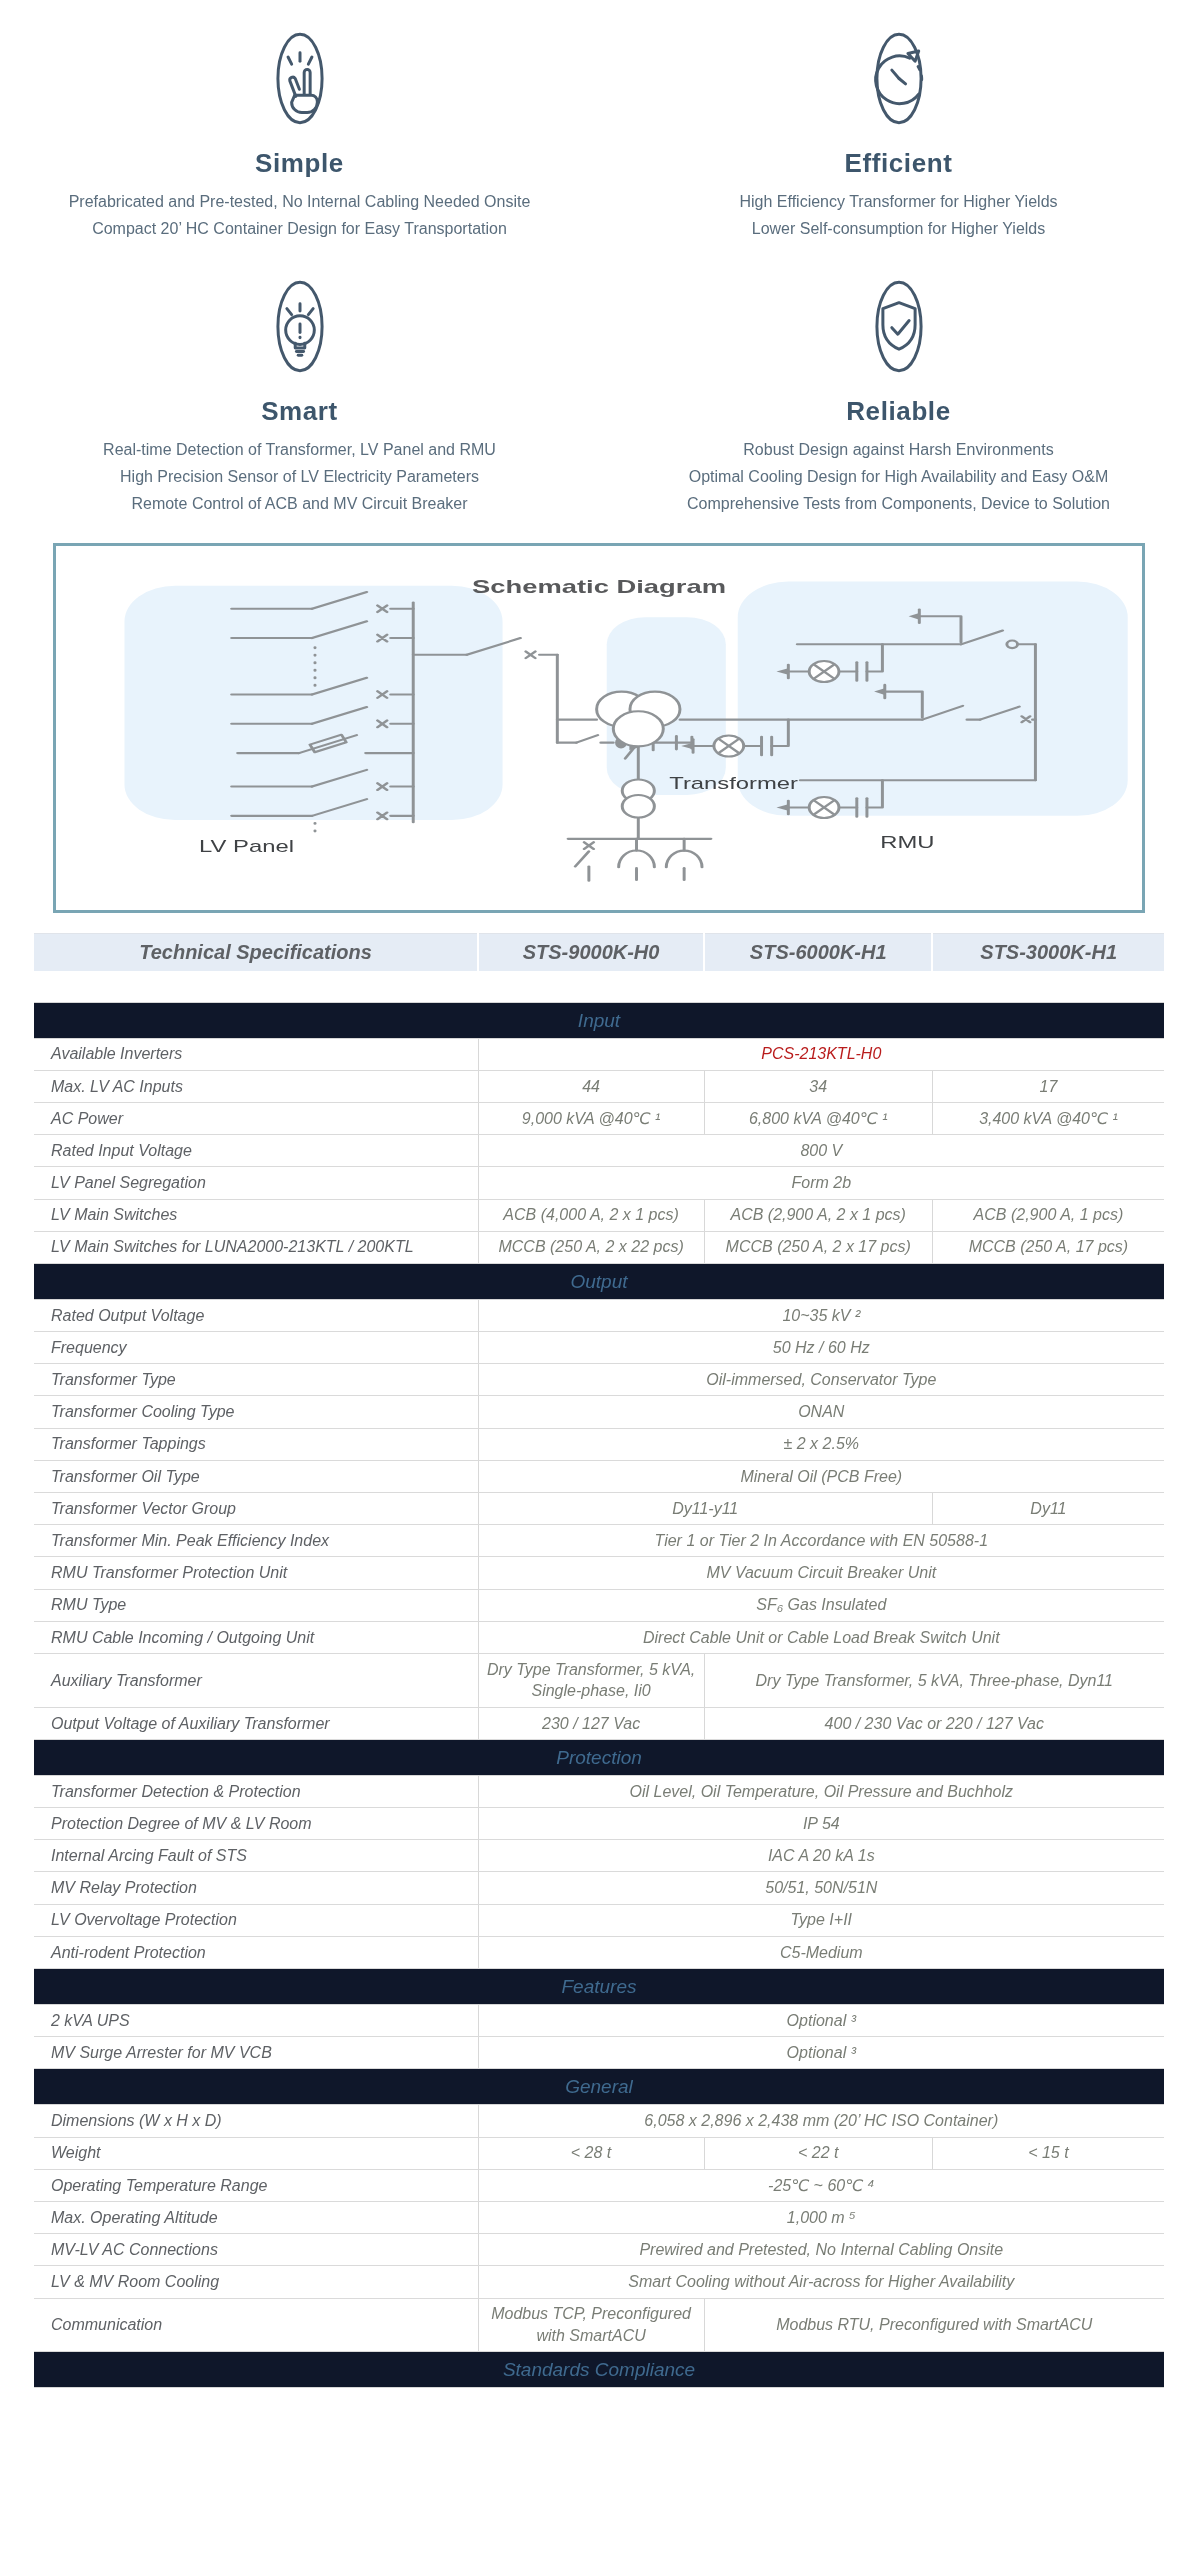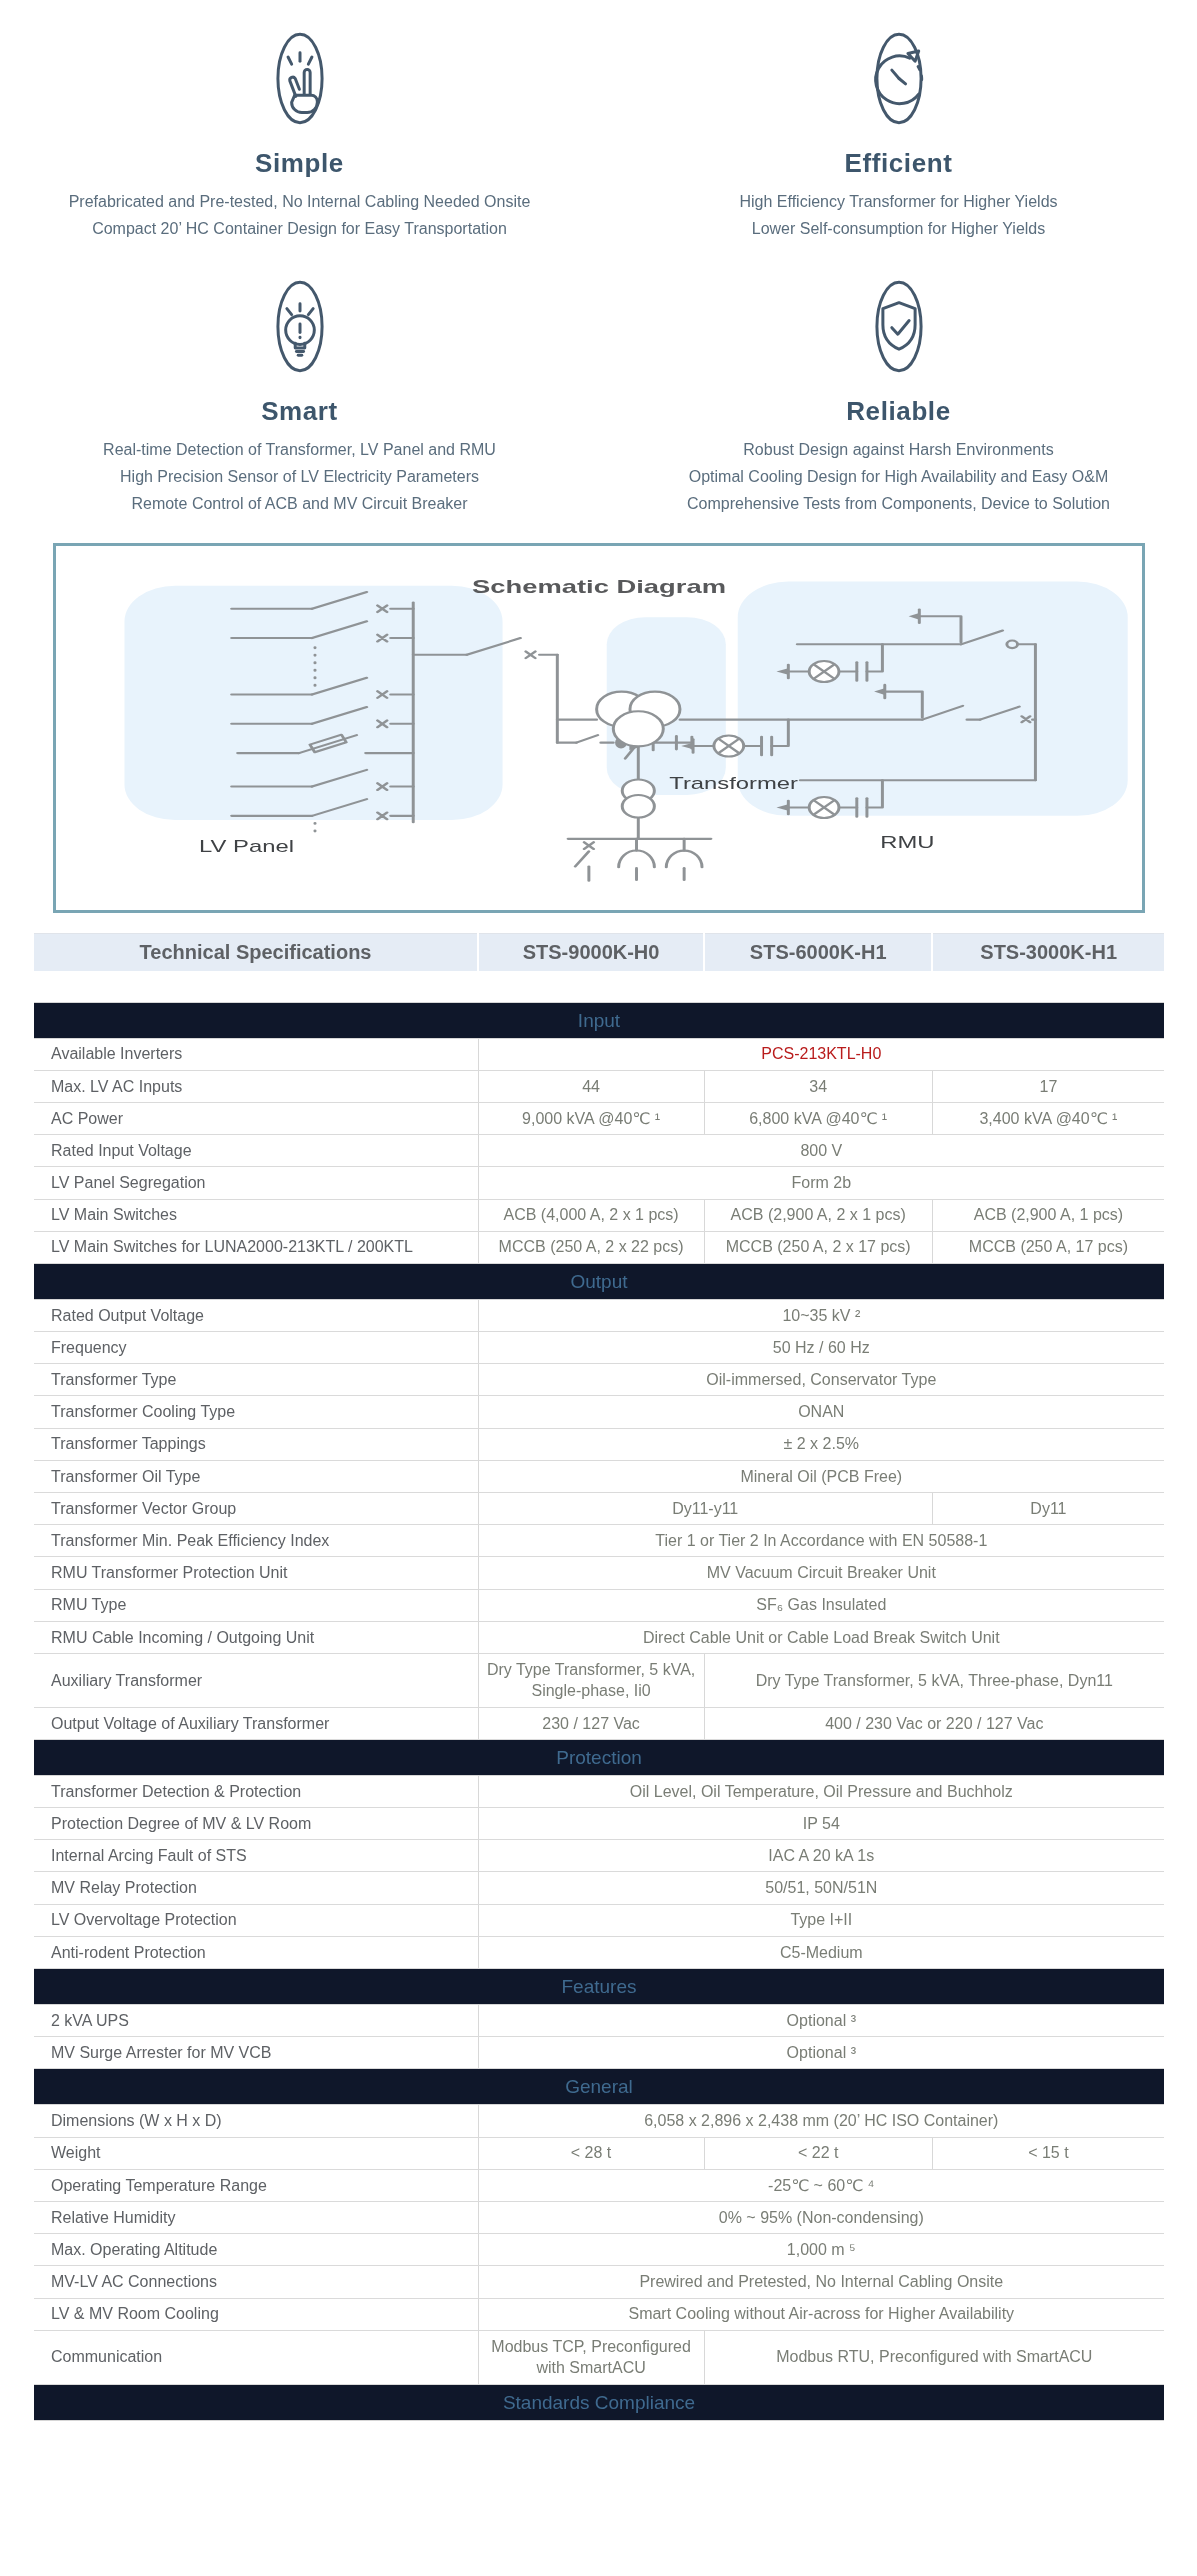--- a/index.html
+++ b/index.html
@@ -19,21 +19,21 @@
   .diagram{margin:26px 53px 0;height:370px;border:3.6px solid #79a5b4;box-sizing:border-box;position:relative;background:#fff;}
   .diagram svg{display:block;width:100%;height:100%;}
   .dg{stroke:#8f9396;stroke-width:5;fill:none;stroke-linecap:round;stroke-linejoin:round;}
   .dgf{fill:#8f9396;stroke:none;}
   .dgc{stroke:#8f9396;stroke-width:5;fill:#ffffff;}
   .blue{fill:#e8f3fc;stroke:none;}
   .dtitle{font-size:46px;font-weight:bold;fill:#58595b;}
   .dlabel{font-size:40px;fill:#3f4245;}
   
   .spec-wrap{margin:20.4px 34px 0;}
-  table{width:100%;border-collapse:collapse;table-layout:fixed;}
+  table{width:100%;border-collapse:collapse;table-layout:fixed;font-style:italic;}
   col.c0{width:39.3%;} col.c1{width:20.0%;} col.c2{width:20.2%;} col.c3{width:20.5%;}
   .spec-head th{background:#e5ecf5;color:#5e6165;font-size:20px;font-weight:bold;
     padding:6.6px 0;border-left:2.4px solid #ffffff;border-top:1.2px solid #e0e4ea;}
   .spec-head th:first-child{border-left:none;}
   .spec-table{margin-top:31px;}
   .spec-table td{font-size:16px;padding:4.8px 6px;line-height:21.6px;word-wrap:break-word;}
   tr.sec td{background:#0f172a;color:#3f6a8f;font-size:19px;text-align:center;padding:3px 0;line-height:29px;
     border-top:1.8px solid #d6d6d6;border-bottom:1.8px solid #d6d6d6;}
   td.lbl{color:#5e6165;text-align:left;padding-left:17px;border-bottom:1.8px solid #dadada;}
   td.val{color:#797d75;text-align:center;border-bottom:1.8px solid #dadada;border-left:1.2px solid #d8d8d8;}
@@ -456,24 +456,20 @@
             <td class="lbl">Weight</td>
             <td class="val" colspan="1">&lt; 28 t</td>
             <td class="val" colspan="1">&lt; 22 t</td>
             <td class="val" colspan="1">&lt; 15 t</td>
           </tr>
           <tr>
             <td class="lbl">Operating Temperature Range</td>
             <td class="val" colspan="3">-25℃ ~ 60℃ ⁴</td>
           </tr>
           <tr>
-            <td class="lbl">Relative Humidity</td>
-            <td class="val" colspan="3">0% ~ 95% (Non-condensing)</td>
-          </tr>
-          <tr>
             <td class="lbl">Max. Operating Altitude</td>
             <td class="val" colspan="3">1,000 m ⁵</td>
           </tr>
           <tr>
             <td class="lbl">MV-LV AC Connections</td>
             <td class="val" colspan="3">Prewired and Pretested, No Internal Cabling Onsite</td>
           </tr>
           <tr>
             <td class="lbl">LV &amp; MV Room Cooling</td>
             <td class="val" colspan="3">Smart Cooling without Air-across for Higher Availability</td>

